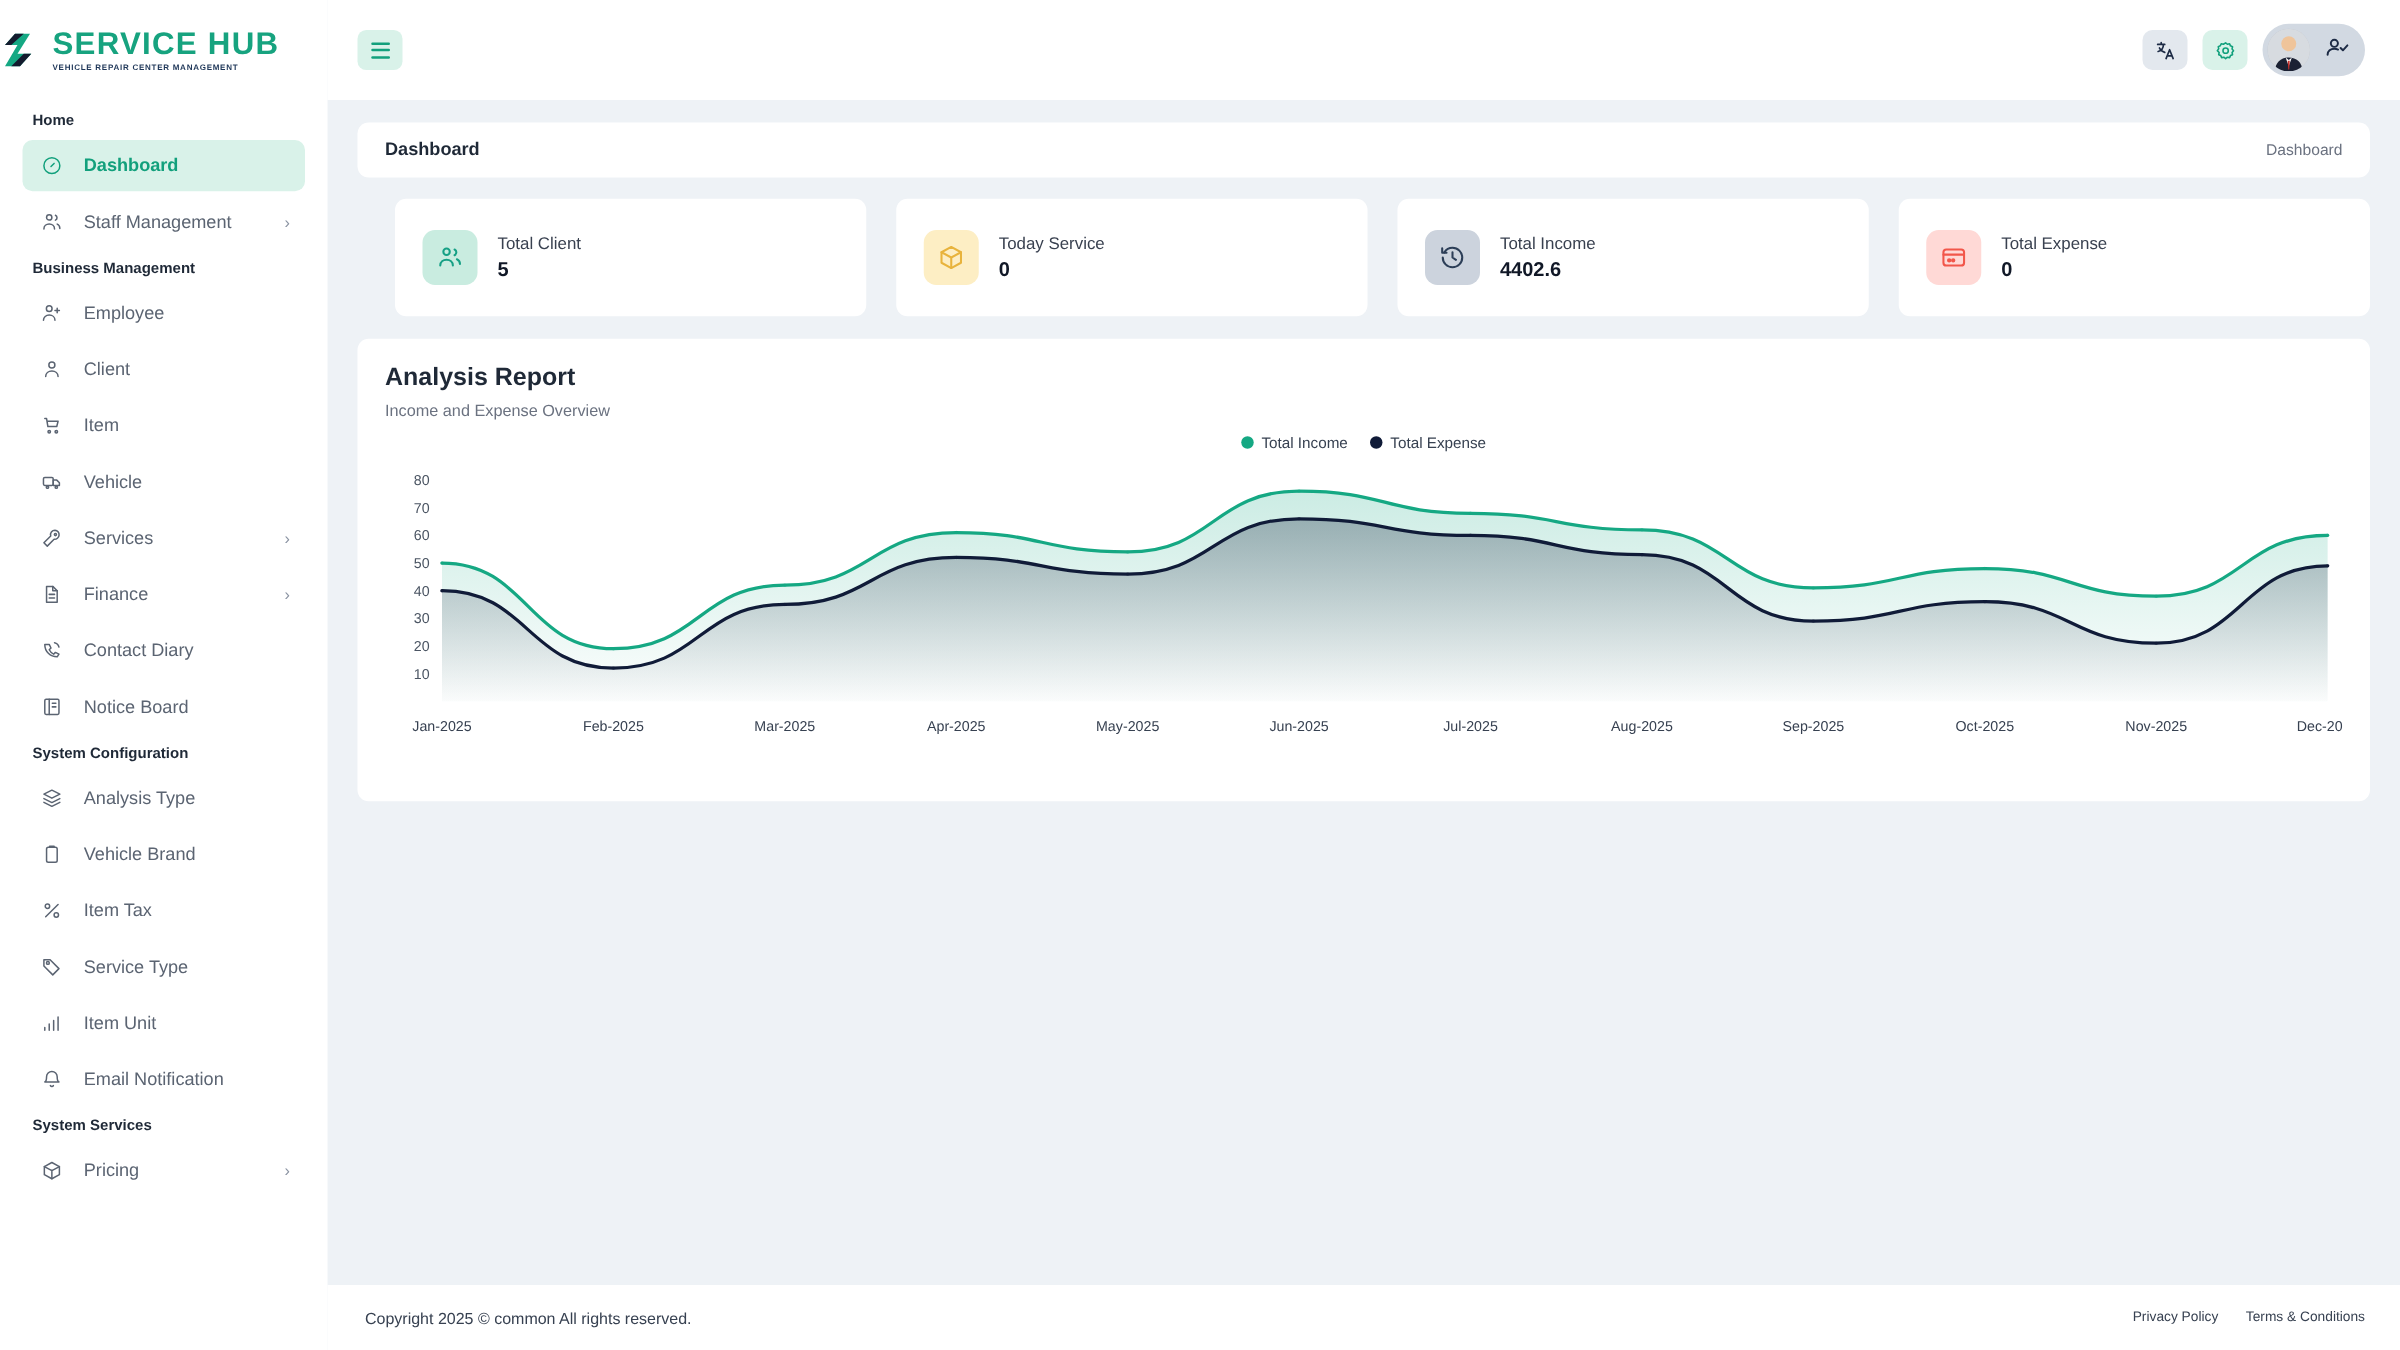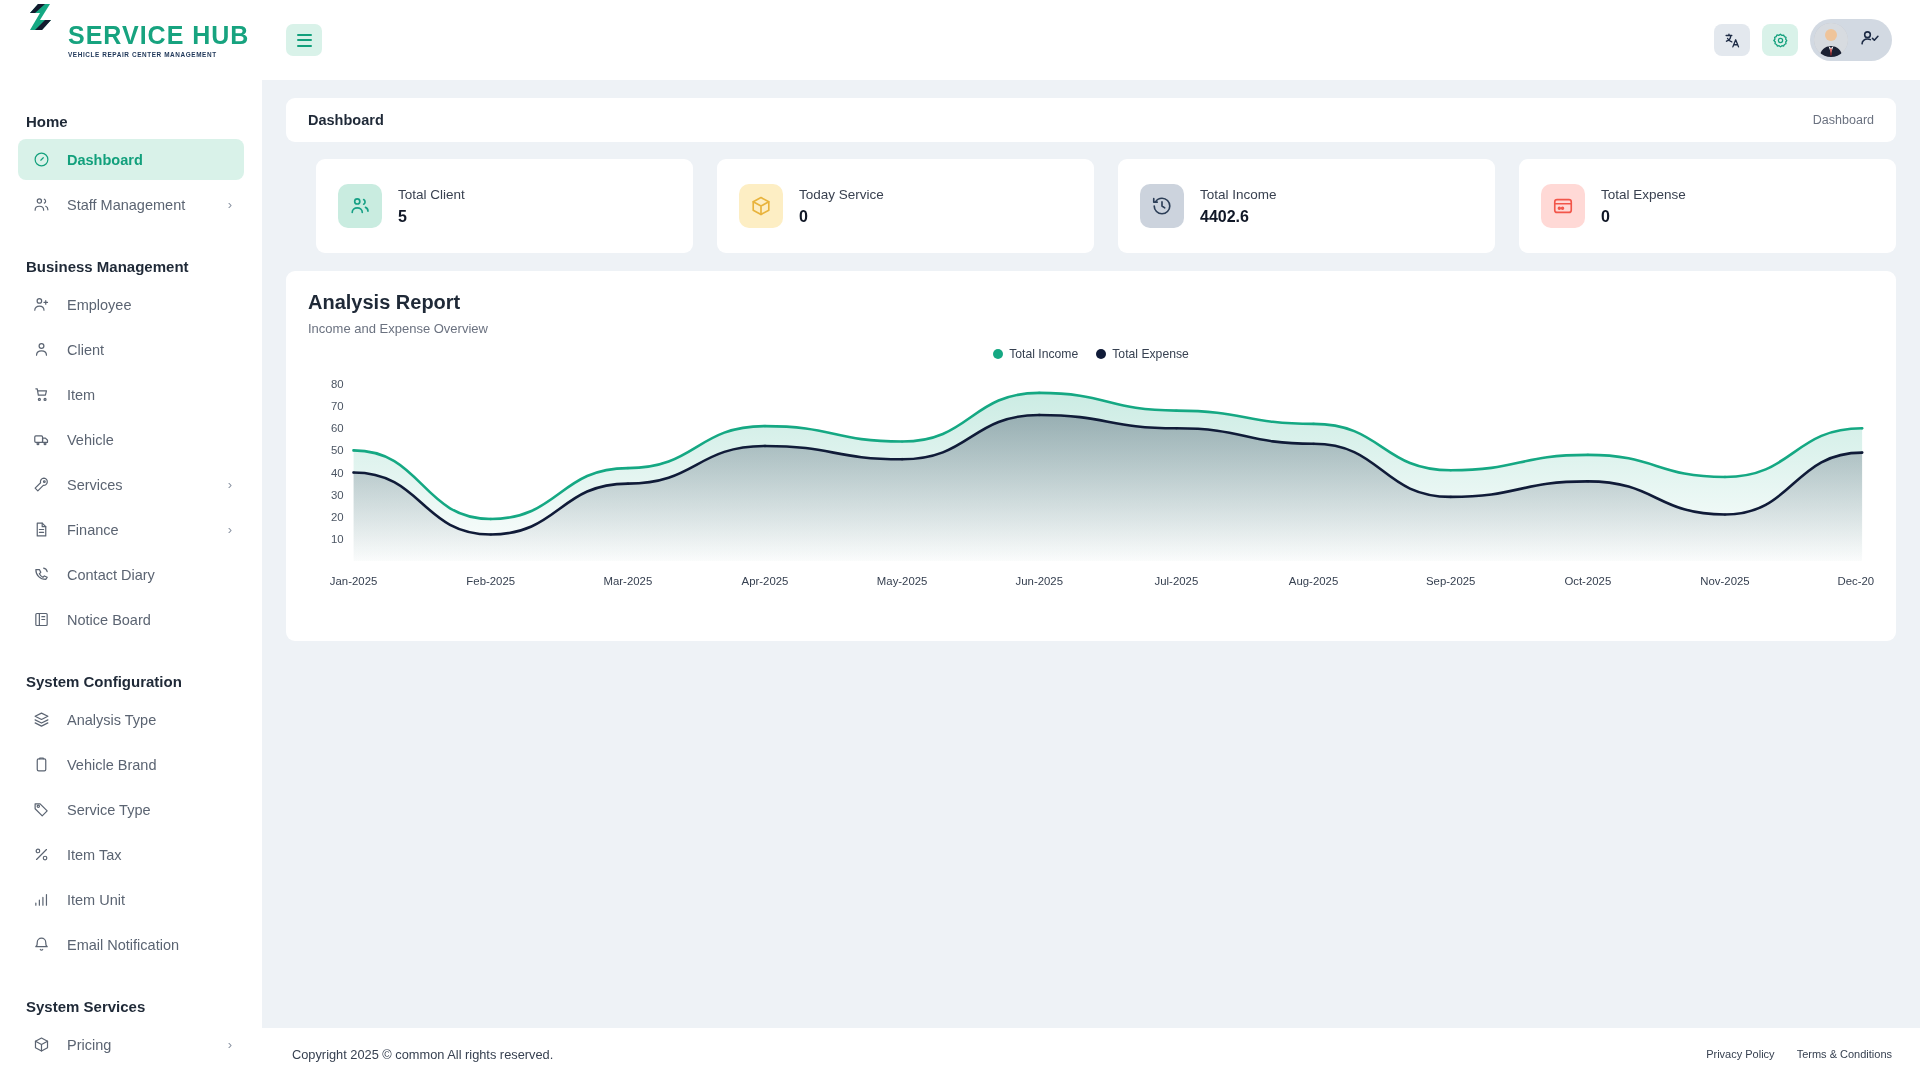--- a/index.html
+++ b/index.html
@@ -10,30 +10,30 @@
     overflow: hidden;
   }
   .app { display: flex; width: 1920px; height: 1080px; position: relative; }
 
   
   .sidebar {
     width: 262px; height: 1080px; background: #ffffff;
     flex: 0 0 262px; position: relative; overflow: hidden;
   }
   .logo-wrap {
-    height: 80px; display: flex; padding-left: 26px; gap: 8px;
+    height: 80px; display: flex; align-items: center; gap: 8px;
   }
   .logo-mark { width: 34px; height: 34px; position: relative; flex: 0 0 34px; }
   .logo-text { display: flex; flex-direction: column; justify-content: center; }
   .logo-title { font-size: 25px; font-weight: 700; color: #17a37f; letter-spacing: 1px; line-height: 1; }
   .logo-sub { font-size: 6.4px; color: #1d3557; letter-spacing: 0.6px; margin-top: 3px; font-weight: 600; }
 
   .nav-section-title {
-    font-size: 15px; font-weight: 700; color: #1f2937;
-    padding: 0 0 0 26px; margin-top: 34px; margin-bottom: 10px; line-height: 1;
+    font-size: 12px; font-weight: 700; color: #1f2937;
+    padding: 0 0 0 26px; margin-top: 10px; margin-bottom: 10px; line-height: 1;
   }
   .nav-list { padding: 0 18px; }
   .nav-item {
     display: flex; align-items: center; height: 41px; border-radius: 8px;
     padding: 0 12px; cursor: pointer; color: #5b6472; font-size: 14.5px;
     position: relative; margin-bottom: 4px;
   }
   .nav-item .ic { width: 22px; height: 20px; display: flex; align-items: center; justify-content: center; flex: 0 0 22px; margin-right: 15px; }
   .nav-item svg { width: 17px; height: 17px; stroke: #5b6472; fill: none; stroke-width: 1.7; stroke-linecap: round; stroke-linejoin: round; }
   .nav-item.active { background: #d9f2e9; color: #12a07c; font-weight: 600; }
@@ -249,35 +249,35 @@
               <svg viewBox="0 0 24 24">
                 <rect x="6" y="4" width="12" height="17" rx="2"></rect>
                 <path d="M9.5 4V2.8h5V4"></path>
               </svg>
             </span>
             <span>Vehicle Brand</span>
           </div>
           <div class="nav-item">
             <span class="ic">
               <svg viewBox="0 0 24 24">
-                <path d="M3 11V4h7l10 10-7 7z"></path>
-                <circle cx="7.5" cy="7.5" r="1.6"></circle>
-              </svg>
-            </span>
-            <span>Service Type</span>
-          </div>
-          <div class="nav-item">
-            <span class="ic">
-              <svg viewBox="0 0 24 24">
                 <circle cx="7" cy="7" r="2.5"></circle>
                 <circle cx="17" cy="17" r="2.5"></circle>
                 <path d="M19 5L5 19"></path>
               </svg>
             </span>
             <span>Item Tax</span>
+          </div>
+          <div class="nav-item">
+            <span class="ic">
+              <svg viewBox="0 0 24 24">
+                <path d="M3 11V4h7l10 10-7 7z"></path>
+                <circle cx="7.5" cy="7.5" r="1.6"></circle>
+              </svg>
+            </span>
+            <span>Service Type</span>
           </div>
           <div class="nav-item">
             <span class="ic">
               <svg viewBox="0 0 24 24">
                 <path d="M4 20v-3M9 20v-7M14 20v-11M19 20v-15"></path>
               </svg>
             </span>
             <span>Item Unit</span>
           </div>
           <div class="nav-item">

